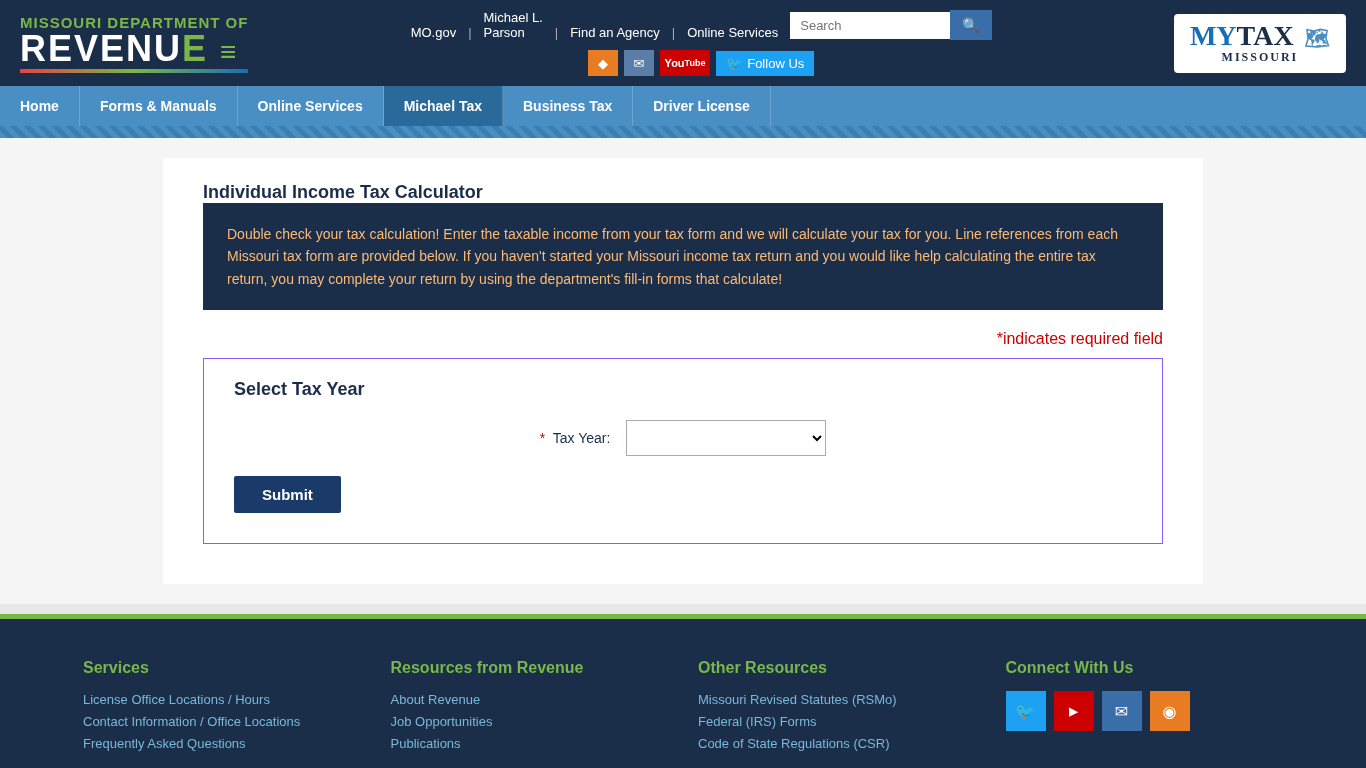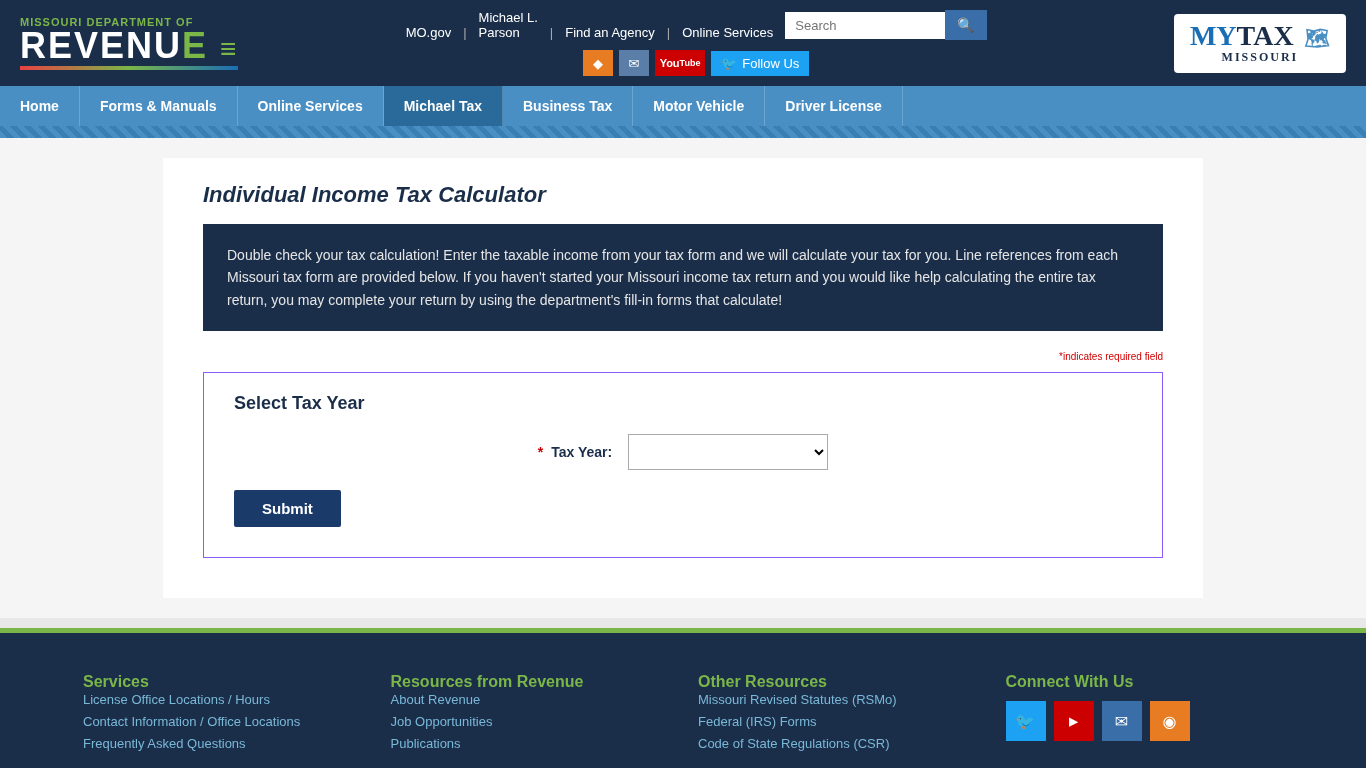--- a/index.html
+++ b/index.html
@@ -12,21 +12,21 @@
       display: flex;
       align-items: center;
       justify-content: space-between;
     }
     .header-logo {
       display: flex;
       flex-direction: column;
     }
     .header-logo .dept-of {
       color: #7ab648;
-      font-size: 11px;
+      font-size: 15px;
       font-weight: bold;
       letter-spacing: 1px;
     }
     .header-logo .revenue-text {
       font-size: 36px;
       font-weight: 900;
       color: white;
       letter-spacing: 2px;
       line-height: 1;
     }
@@ -144,40 +144,38 @@
       background: repeating-linear-gradient(
         45deg,
         #4a8fc4,
         #4a8fc4 5px,
         #3a7fb4 5px,
         #3a7fb4 10px
       );
     }
 
     .page-title {
-      font-size: 22px;
+      font-size: 18px;
       font-weight: bold;
       color: #1a2e4a;
-      margin-bottom: 16px;
-      font-style: italic;
     }
 
     .info-box {
       background: #1a2e4a;
-      color: #e5e5e5;
+      color: #fdba74;
       padding: 20px 24px;
       font-size: 14px;
       line-height: 1.6;
       margin-bottom: 20px;
     }
 
     .required-note {
       text-align: right;
       color: #cc0000;
-      font-size: 10px;
+      font-size: 16px;
       margin-bottom: 10px;
     }
 
     .form-section {
       border: 1px solid #8b5cf6;
       padding: 20px 30px 30px;
       background: white;
     }
     .form-section-title {
       font-size: 18px;
@@ -187,21 +185,21 @@
     }
 
     .form-row {
       display: flex;
       align-items: center;
       justify-content: center;
       gap: 16px;
       margin-bottom: 20px;
     }
     .form-label {
-      font-weight: bold;
+      font-weight: normal;
       color: #1a2e4a;
       font-size: 14px;
     }
     .required-star {
       color: #cc0000;
       margin-right: 4px;
     }
     .form-select {
       width: 200px;
       padding: 8px 10px;
@@ -242,20 +240,21 @@
       max-width: 1200px;
       margin: 0 auto;
       display: grid;
       grid-template-columns: 1fr 1fr 1fr 1fr;
       gap: 30px;
     }
     .footer-col h3 {
       color: #7ab648;
       font-size: 16px;
       font-weight: bold;
+      margin-bottom: 14px;
     }
     .footer-col ul {
       list-style: none;
     }
     .footer-col ul li {
       margin-bottom: 6px;
     }
     .footer-col ul li a {
       color: #7ab8d8;
       text-decoration: none;
@@ -346,21 +345,20 @@
     <div class="missouri-sub">MISSOURI</div>
   </div>
 </div>
 
 <nav class="nav-bar">
   <a>Home</a>
   <a>Forms &amp; Manuals</a>
   <a>Online Services</a>
   <a class="active">Michael Tax</a>
   <a>Business Tax</a>
-  <a>Motor Vehicle</a>
   <a>Driver License</a>
 </nav>
 
 <div class="pattern-bar"></div>
 
 <div class="content-area">
   <div class="content-inner">
 
     <h1 class="page-title">Individual Income Tax Calculator</h1>
 

